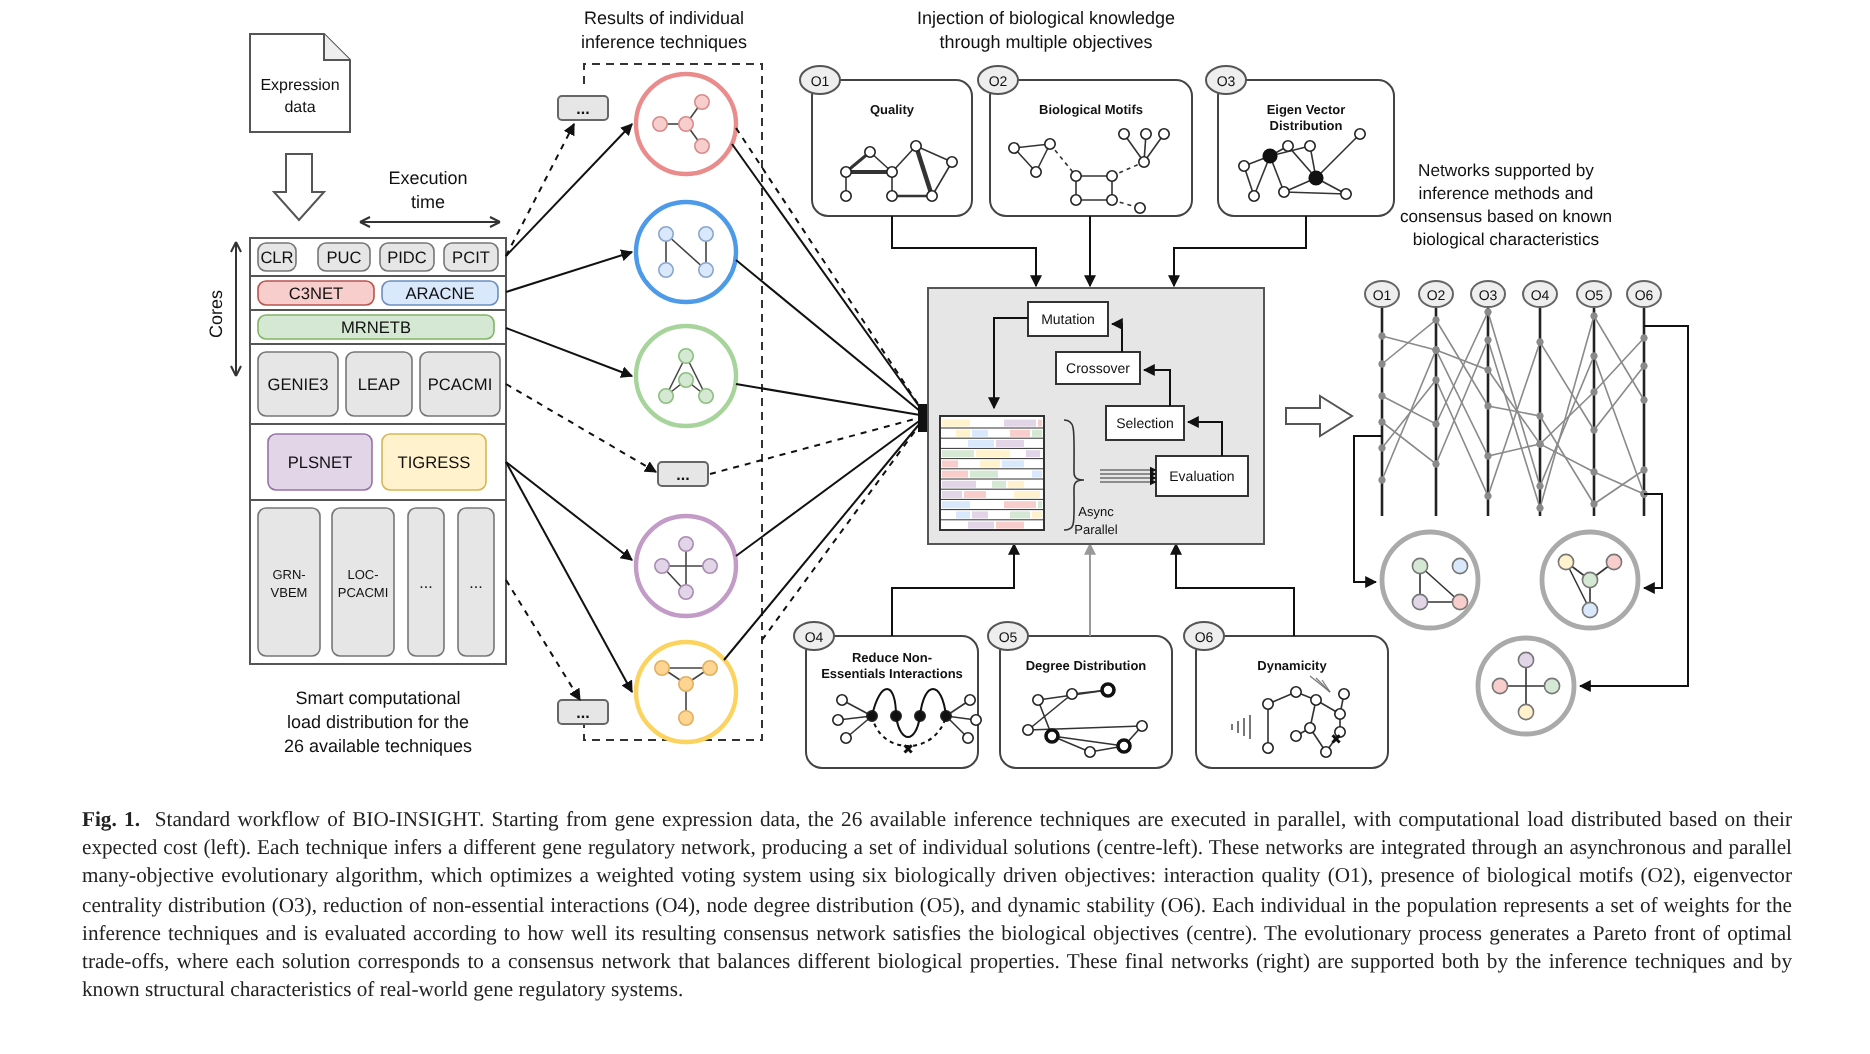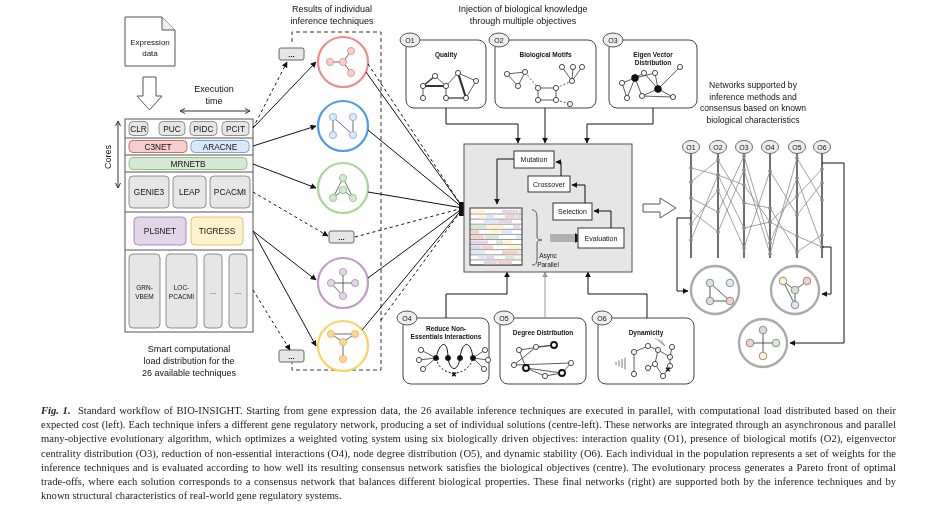--- a/index.html
+++ b/index.html
@@ -1,19 +1,19 @@
 <!DOCTYPE html>
 <html><head>
 <meta charset="utf-8">
 <style>
   html,body{margin:0;padding:0;background:#fff;}
   body{width:935px;height:527px;position:relative;overflow:hidden;font-family:"Liberation Sans",sans-serif;color:#111;}
   #fig{position:absolute;left:0;top:0;}
   .cap{position:absolute;left:41px;top:404px;width:855px;font-family:"Liberation Serif",serif;font-size:10.6px;line-height:14.2px;text-align:justify;color:#222;}
-  .cap b{font-weight:bold;font-style:italic;}
+  .cap b{font-weight:bold;}
   svg text{font-family:"Liberation Sans",sans-serif;}
 </style>
 </head>
 <body>
 
 <svg id="fig" width="935" height="400" viewBox="0 0 935 400" xmlns="http://www.w3.org/2000/svg">
   <defs>
     <marker id="ah" viewBox="0 0 10 10" refX="9" refY="5" markerWidth="6" markerHeight="6" orient="auto-start-reverse">
       <path d="M0,0 L10,5 L0,10 z" fill="#111"></path>
     </marker>

